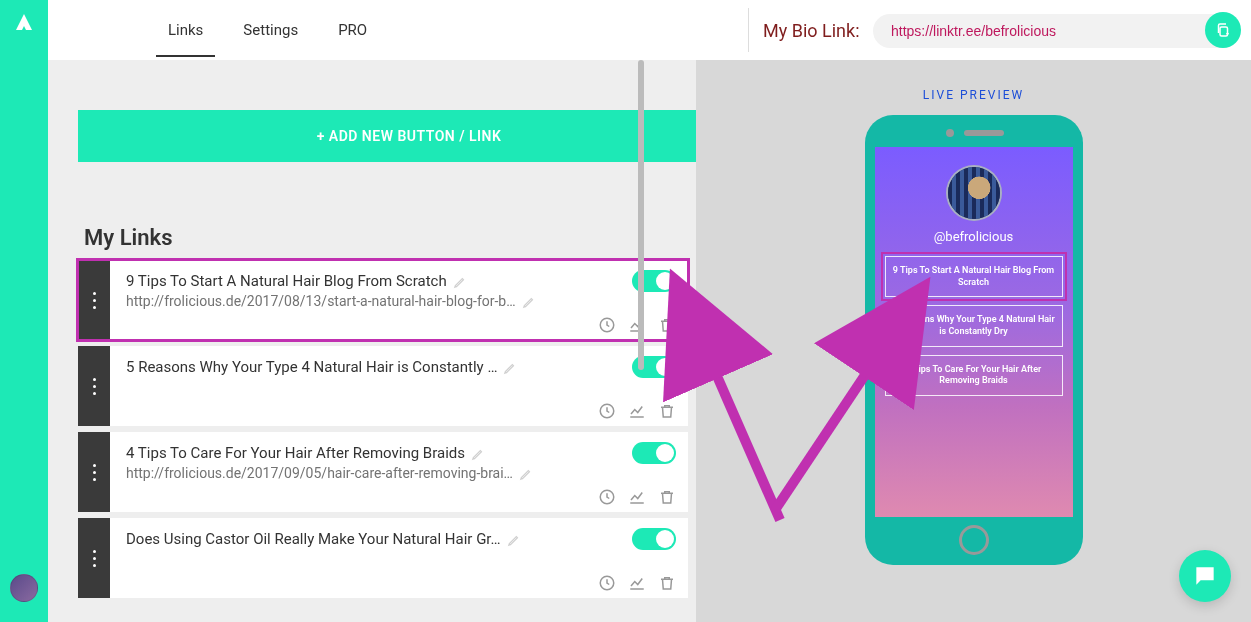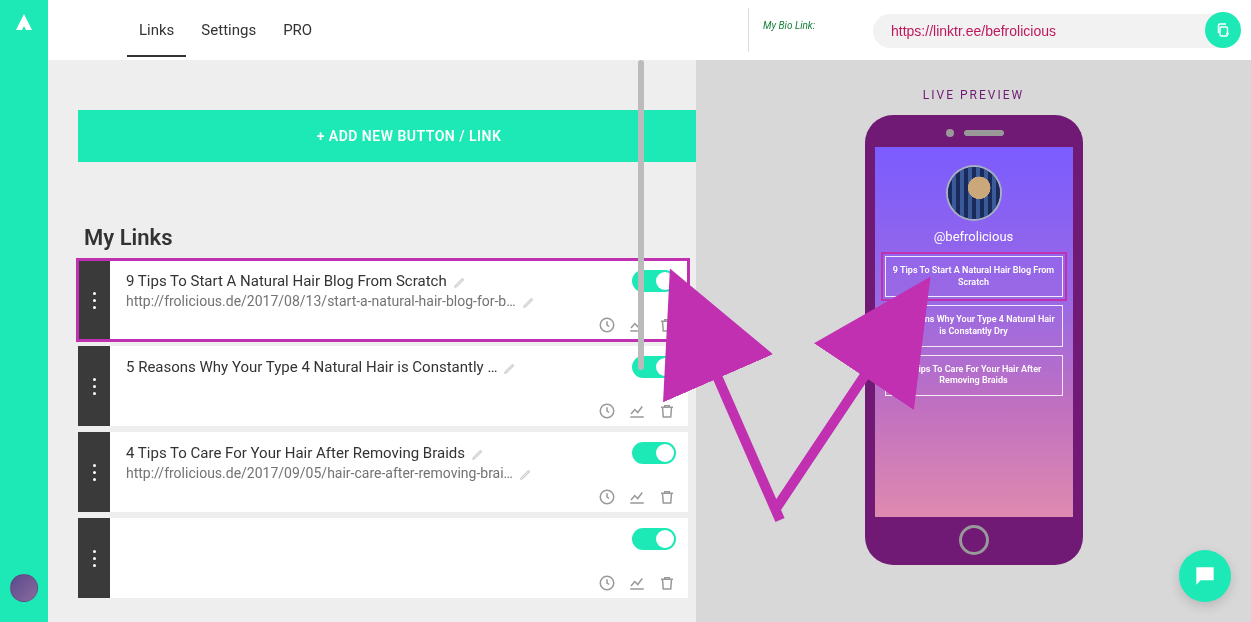--- a/index.html
+++ b/index.html
@@ -4,25 +4,25 @@
 <style>
 * { margin: 0; padding: 0; box-sizing: border-box; }
 body { font-family: -apple-system, BlinkMacSystemFont, "Segoe UI", Roboto, Helvetica, Arial, sans-serif; background: #f0f0f0; width: 1251px; height: 622px; overflow: hidden; position: relative; }
 
 .sidebar { position: absolute; left: 0; top: 0; width: 48px; height: 622px; background: #1de9b6; }
 .logo { position: absolute; top: 12px; left: 12px; width: 24px; height: 24px; }
 .logo svg { width: 100%; height: 100%; }
 .avatar-side { position: absolute; bottom: 20px; left: 10px; width: 28px; height: 28px; border-radius: 50%; background: linear-gradient(135deg,#5a4a8a,#8a6aa0); border: 1px solid rgba(0,0,0,0.1); }
 
 .topbar { position: absolute; left: 48px; top: 0; right: 0; height: 60px; background: #fff; display: flex; align-items: center; }
-.tabs { display: flex; gap: 27px; margin-left: 91px; }
+.tabs { display: flex; gap: 40px; margin-left: 120px; }
 .tab { font-size: 15px; color: #333; padding: 18px 0; cursor: pointer; position: relative; }
 .tab.active::after { content: ""; position: absolute; left: -12px; right: -12px; bottom: 0; height: 2px; background: #333; }
 .vline { position: absolute; left: 700px; top: 8px; bottom: 8px; width: 1px; background: #ddd; }
-.biolink-label { position: absolute; left: 715px; top: 20px; font-size: 10px; color: #15803d; font-style: italic; }
+.biolink-label { position: absolute; left: 715px; top: 20px; font-size: 18px; color: #7f1d1d; }
 .biolink-input { position: absolute; left: 825px; top: 14px; width: 365px; height: 34px; border: none; border-radius: 17px; background: #f2f2f2; padding: 0 18px; font-size: 14px; color: #be185d; }
 .copy-btn { position: absolute; right: 10px; top: 12px; width: 36px; height: 36px; border-radius: 50%; background: #1de9b6; display: flex; align-items: center; justify-content: center; cursor: pointer; }
 
 .left-panel { position: absolute; left: 48px; top: 60px; width: 648px; bottom: 0; background: #eee; overflow: hidden; }
 .scroll-track { position: absolute; left: 638px; top: 60px; width: 6px; height: 310px; background: #bbb; border-radius: 3px; }
 
 .add-btn { position: absolute; left: 30px; top: 50px; width: 662px; height: 52px; background: #1de9b6; color: #fff; font-size: 14px; font-weight: 600; letter-spacing: 0.5px; display: flex; align-items: center; justify-content: center; cursor: pointer; }
 
 .section-title { position: absolute; left: 0; right: 0; top: 165px; text-align: left; font-size: 22px; font-weight: 600; color: #333; margin-left: 36px; }
 
@@ -35,23 +35,23 @@
 .card-body { padding: 10px 16px 4px 16px; flex: 1; min-width: 0; position: relative; }
 .card-title { font-size: 15px; color: #333; white-space: nowrap; overflow: hidden; text-overflow: ellipsis; max-width: 455px; display: inline-block; vertical-align: middle; }
 .card-url { font-size: 14px; color: #737373; white-space: nowrap; overflow: hidden; text-overflow: ellipsis; max-width: 455px; display: inline-block; vertical-align: middle; }
 .pencil { display: inline-block; width: 14px; height: 14px; margin-left: 6px; vertical-align: middle; opacity: 0.4; cursor: pointer; }
 .card-actions { position: absolute; right: 12px; bottom: 6px; display: flex; gap: 12px; }
 .act-icon { width: 18px; height: 18px; color: #999; cursor: pointer; }
 .toggle { position: absolute; right: 12px; top: 10px; width: 44px; height: 22px; border-radius: 11px; background: #1de9b6; cursor: pointer; }
 .toggle .knob { position: absolute; right: 2px; top: 2px; width: 18px; height: 18px; border-radius: 50%; background: #fff; }
 
 .right-panel { position: absolute; left: 696px; top: 60px; right: 0; bottom: 0; background: #d8d8d8; }
-.preview-label { text-align: center; margin-top: 28px; font-size: 12px; letter-spacing: 2px; color: #701a75; }
-
-.phone { position: absolute; left: 50%; transform: translateX(-50%); top: 55px; width: 218px; height: 450px; background: #701a75; border-radius: 28px; }
+.preview-label { text-align: center; margin-top: 28px; font-size: 12px; letter-spacing: 2px; color: #1d4ed8; }
+
+.phone { position: absolute; left: 50%; transform: translateX(-50%); top: 55px; width: 218px; height: 450px; background: #14b8a6; border-radius: 28px; }
 .speaker-dot { position: absolute; top: 14px; left: 50%; transform: translateX(-28px); width: 8px; height: 8px; border-radius: 50%; background: #999; }
 .speaker { position: absolute; top: 15px; left: 50%; transform: translateX(-10px); width: 40px; height: 6px; border-radius: 3px; background: #999; }
 .home-btn { position: absolute; bottom: 10px; left: 50%; transform: translateX(-50%); width: 30px; height: 30px; border-radius: 50%; border: 3px solid #999; }
 .screen { position: absolute; top: 32px; left: 10px; right: 10px; bottom: 48px; background: linear-gradient(180deg, #7b5cff 0%, #9e6ae0 45%, #c070c0 70%, #df8ab0 100%); overflow: hidden; }
 .profile-pic { width: 56px; height: 56px; border-radius: 50%; margin: 18px auto 8px auto; background: #2a3a6a; border: 2px solid rgba(255,255,255,0.6); position: relative; overflow: hidden; }
 .profile-pic::after { content:""; position:absolute; inset:0; background: radial-gradient(circle at 60% 40%, #caa87a 25%, transparent 26%), repeating-linear-gradient(90deg,#1a2a5a 0 4px,#3a5a9a 4px 8px); }
 .handle-text { text-align: center; color: #fff; font-size: 13px; margin-bottom: 12px; }
 .preview-btn { margin: 0 10px 8px 10px; border: 1.5px solid rgba(255,255,255,0.85); color: #fff; font-size: 9px; font-weight: 600; text-align: center; padding: 8px 4px; line-height: 1.3; }
 .preview-btn.hl { outline: 2px solid #c030b0; outline-offset: 2px; }
 
@@ -203,20 +203,23 @@
 
     <div class="link-card">
       <div class="handle">
           <div class="handle-dots">
             <span></span>
             <span></span>
             <span></span>
           </div>
         </div>
       <div class="card-body">
+        <div><span class="card-title">Does Using Castor Oil Really Make Your Natural Hair Gr…</span><span class="pencil"><svg viewBox="0 0 24 24" fill="none" stroke="#888" stroke-width="2">
+                <path d="M3 21 l3-1 12-12 -2-2 -12 12 z"></path>
+              </svg></span></div>
         <div class="toggle">
             <div class="knob"></div>
           </div>
         <div class="card-actions">
           <svg class="act-icon" viewBox="0 0 24 24" fill="none" stroke="currentColor" stroke-width="2">
               <circle cx="12" cy="12" r="9"></circle>
               <path d="M12 7v5l3 2"></path>
             </svg>
           <svg class="act-icon" viewBox="0 0 24 24" fill="none" stroke="currentColor" stroke-width="2">
               <path d="M3 20h18"></path>

